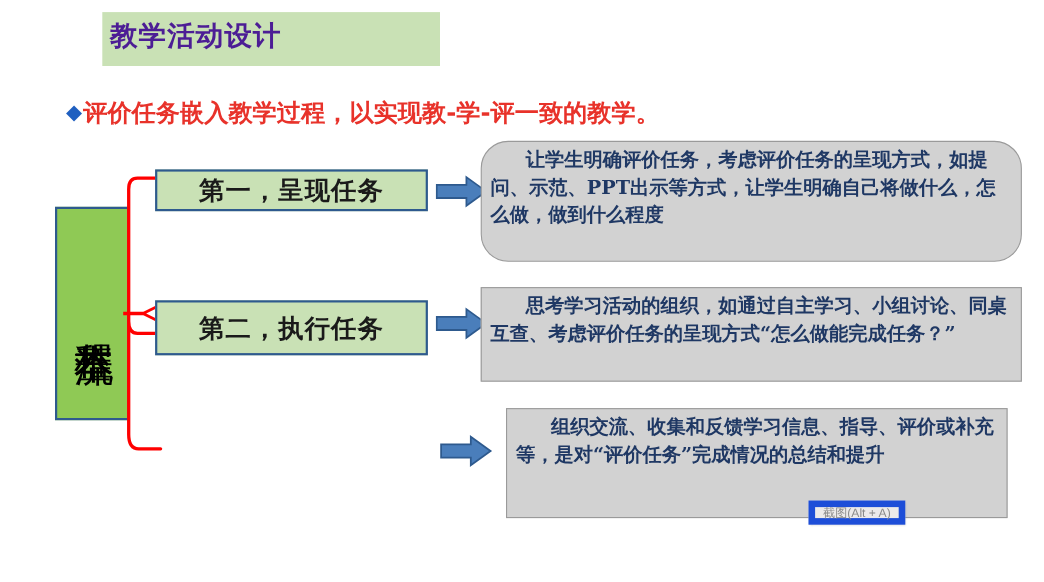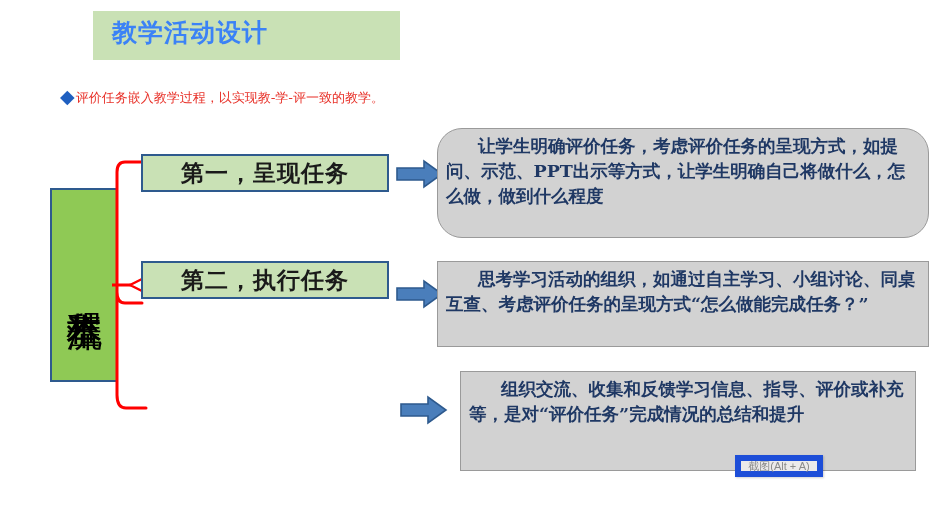--- a/index.html
+++ b/index.html
@@ -28,26 +28,26 @@
     position: absolute;
     left: 93px;
     top: 11px;
     width: 307px;
     height: 49px;
     background: #c9e1b5;
     box-sizing: border-box;
   }
   .title-text {
     position: absolute;
-    left: 112px;
+    left: 100px;
     top: 18px;
     font-family: "DejaVu Sans", "Liberation Sans", sans-serif;
     font-size: 25px;
     font-weight: bold;
-    color: #3b82f6;
+    color: #4c1d95;
     letter-spacing: 1px;
     line-height: 30px;
     white-space: nowrap;
   }
 
   
   .subtitle-row {
     position: absolute;
     left: 60px;
     top: 88px;
@@ -57,22 +57,22 @@
   }
   .subtitle-bullet {
     color: #1f5fc0;
     font-size: 19px;
     line-height: 1;
     margin-right: 1px;
     transform: translateY(-1px);
   }
   .subtitle-text {
     font-family: "DejaVu Sans", "Liberation Sans", sans-serif;
-    font-size: 13px;
-    font-weight: normal;
+    font-size: 22px;
+    font-weight: bold;
     color: #e8322a;
     letter-spacing: 0px;
   }
 
   
   .flow-box {
     position: absolute;
     left: 50px;
     top: 188px;
     width: 68px;
@@ -117,21 +117,21 @@
   }
   .step-box-text {
     font-family: "DejaVu Serif", "Liberation Serif", serif;
     font-size: 23px;
     font-weight: bold;
     color: #1a1a1a;
     white-space: nowrap;
     letter-spacing: 1px;
   }
   #step-1 { left: 141px; top: 154px; width: 248px; height: 38px; }
-  #step-2 { left: 141px; top: 261px; width: 248px; height: 38px; }
+  #step-2 { left: 141px; top: 273px; width: 248px; height: 50px; }
   #step-3 { left: 141px; top: 404px; width: 258px; height: 40px; }
 
   
   .arrow {
     position: absolute;
     width: 48px;
     height: 30px;
   }
   #arrow-1 { left: 396px; top: 159px; }
   #arrow-2 { left: 396px; top: 279px; }

